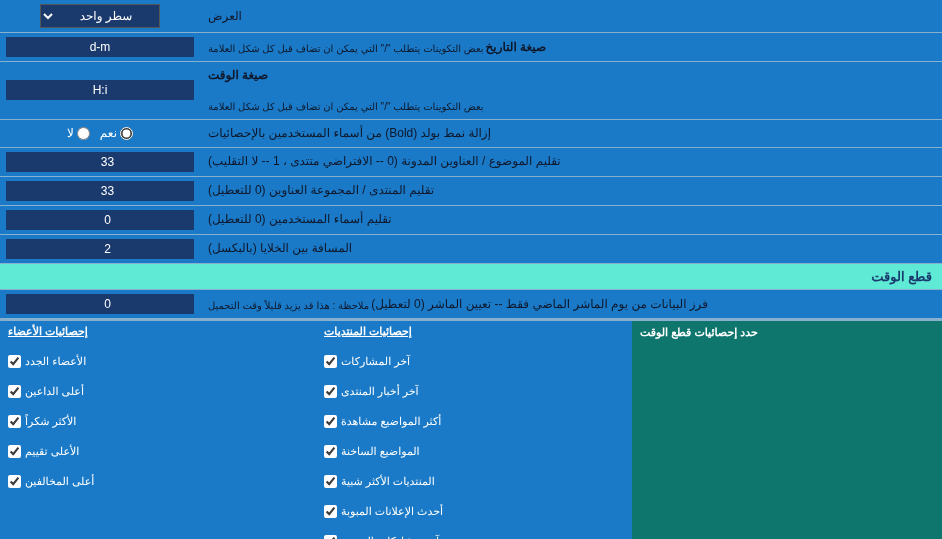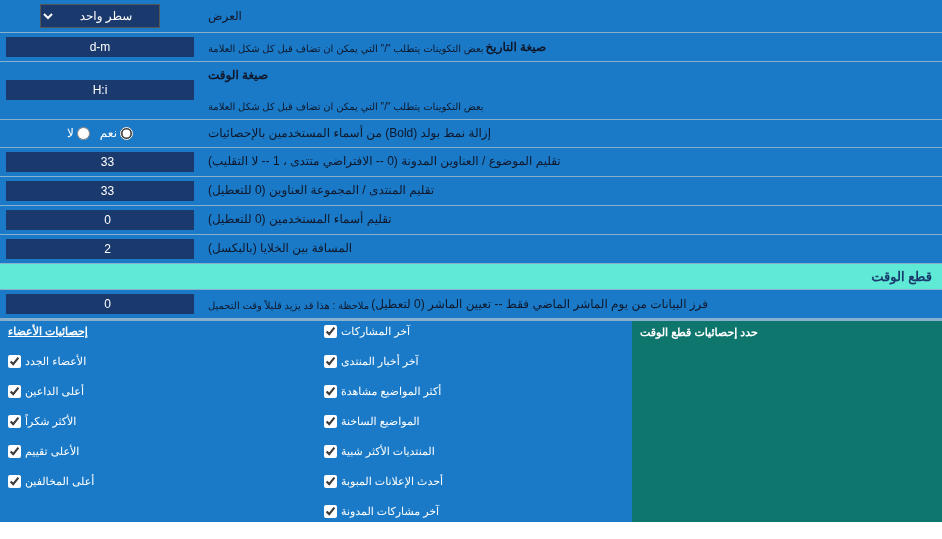--- a/index.html
+++ b/index.html
@@ -229,20 +229,23 @@
 </div>
 
 <div class="bottom-section">
 
   <div class="bottom-label-col">
     <span>حدد إحصائيات قطع الوقت</span>
   </div>
 
   <div class="bottom-checks-col">
     <div class="check-item">
+      <span style="font-weight:bold; text-decoration:underline;">إحصائيات المنتديات</span>
+    </div>
+    <div class="check-item">
       <span>آخر المشاركات</span>
       <input type="checkbox" checked="" style="">
     </div>
     <div class="check-item">
       <span>آخر أخبار المنتدى</span>
       <input type="checkbox" checked="" style="">
     </div>
     <div class="check-item">
       <span>أكثر المواضيع مشاهدة</span>
       <input type="checkbox" checked="" style="">

